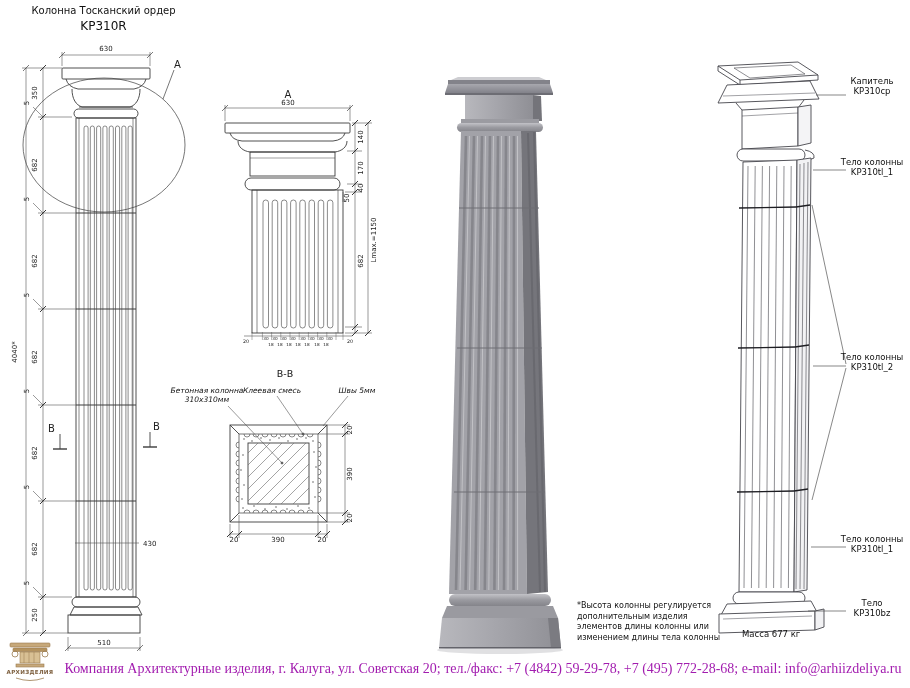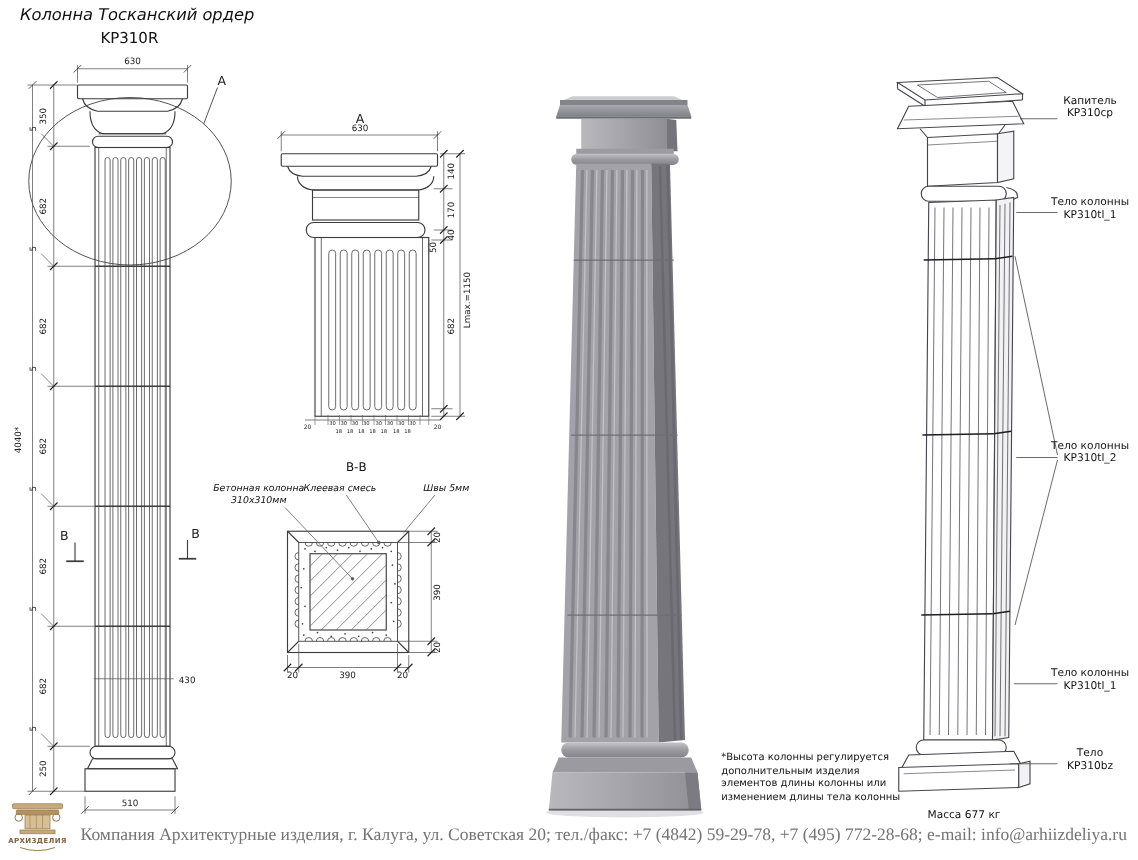--- a/index.html
+++ b/index.html
@@ -6,27 +6,27 @@
   .canvas{position:relative;width:910px;height:688px;background:#fff;overflow:hidden;
           font-family:"DejaVu Sans",sans-serif;color:#111;}
   .sheet-svg{position:absolute;left:0;top:0;}
   .dim{font-size:7px;fill:#222;font-family:"DejaVu Sans",sans-serif;}
   .dim-big{font-size:10px;fill:#222;}
   .dim-tiny{font-size:4.2px;fill:#222;}
   .dim-small{font-size:4.8px;fill:#222;}
   .lbl-it{font-size:7.5px;font-style:italic;fill:#111;}
   .bb-title{font-size:9.5px;fill:#111;}
   .title-block{position:absolute;left:16px;top:5px;width:175px;text-align:center;}
-  .title-line1{font-size:13px;font-style:italic;white-space:nowrap;}
+  .title-line1{font-size:10px;white-space:nowrap;}
   .title-line2{font-size:12px;margin-top:3px;}
   .callout{position:absolute;width:74px;right:1px;text-align:center;font-size:8.5px;line-height:10px;}
-  .mass-label{position:absolute;left:730px;top:647px;font-size:8.5px;padding-left:12px;}
+  .mass-label{position:absolute;left:730px;top:629px;font-size:8.5px;padding-left:12px;}
   .note-block{position:absolute;left:577px;top:601px;width:160px;font-size:8px;line-height:10.5px;}
   .footer-text{position:absolute;left:58px;right:2px;top:661px;text-align:center;white-space:nowrap;
-               font-family:"Liberation Serif","DejaVu Serif",serif;font-size:14px;color:#737373;}
+               font-family:"Liberation Serif","DejaVu Serif",serif;font-size:14px;color:#a21caf;}
   .logo{position:absolute;left:2px;top:640px;width:56px;height:46px;}
 </style>
 </head>
 <body>
 
 <div class="canvas">
 
 <svg class="sheet-svg" width="910" height="688" viewBox="0 0 910 688">
   <defs>
     <linearGradient id="gS" x1="0" y1="0" x2="1" y2="0">

